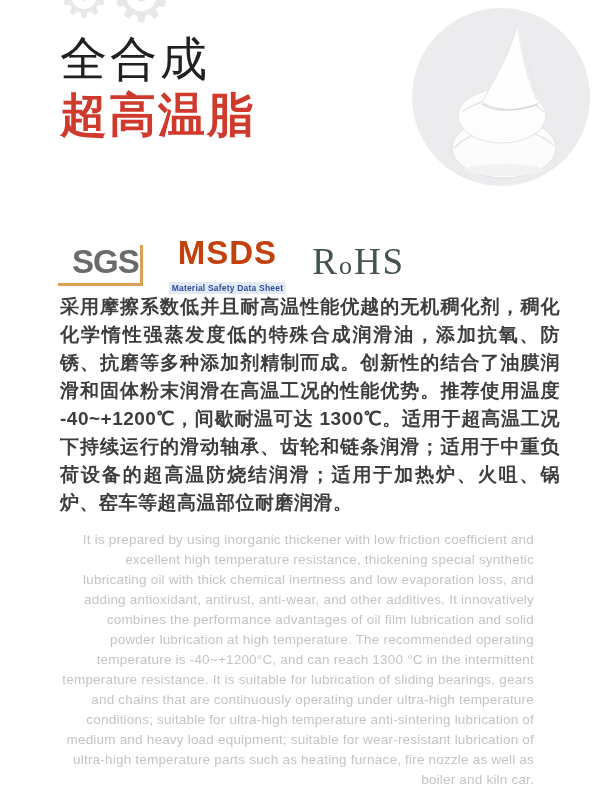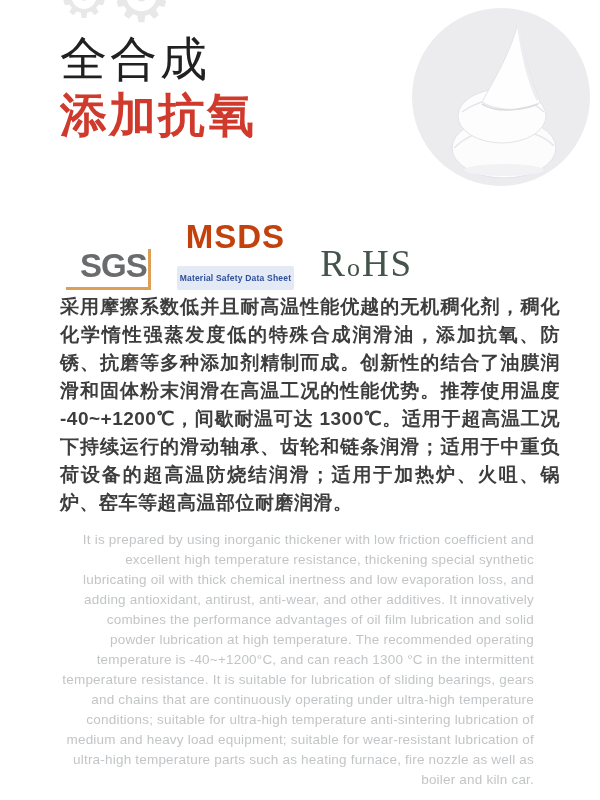--- a/index.html
+++ b/index.html
@@ -51,43 +51,43 @@
   }
   .subtitle { position: absolute; left: 62px; top: 160px; }
   .subtitle div {
     font-size: 21px; line-height: 29px;
     font-style: italic; color: #9c9c9c; letter-spacing: 1px;
   }
 
   
   .certs {
     position: absolute;
-    left: 66px; top: 240px;
-    display: flex; align-items: flex-end; gap: 26px;
+    left: 58px; top: 240px;
+    display: flex; align-items: center; gap: 26px;
     height: 50px;
   }
   .cert-sgs {
     border-bottom: 3px solid #dd9f53;
     border-right: 3px solid #dd9f53;
     padding: 0 1px 5px 14px;
   }
   .cert-sgs .sgs-text {
     font-size: 33px; line-height: 33px; font-weight: 700;
     color: #6a6b6d; letter-spacing: -1px;
   }
   .cert-msds { text-align: center; }
   .msds-text {
     font-size: 33px; line-height: 32px; font-weight: 700;
     color: #c2410c; letter-spacing: 1px;
   }
   .msds-sub {
     margin-top: 13px;
     font-size: 8.5px; line-height: 10px; font-weight: 700;
     color: #2f4f9b; background: #e3eaf5;
-    border-radius: 2px; padding: 7px 3px;
+    border-radius: 2px; padding: 1px 3px;
     letter-spacing: 0.2px; white-space: nowrap;
   }
   .cert-rohs {
     font-family: "Liberation Serif", serif;
     font-size: 37px; line-height: 37px;
     color: #45544b; letter-spacing: 2px;
     padding-bottom: 4px;
   }
   .cert-rohs .rohs-o { font-size: 26px; }
 
@@ -136,21 +136,21 @@
       <path d="M106 14 C 100 42 82 72 70 94 C 86 104 118 104 128 94 C 118 68 110 40 106 14 Z" fill="#fefefe" stroke="#e4e4e8" stroke-width="1"></path>
       <path d="M106 14 C 110 44 116 72 126 92" fill="none" stroke="#ededf0" stroke-width="3"></path>
 
       <path d="M70 96 Q 90 108 126 96" fill="none" stroke="#dcdce0" stroke-width="1.5"></path>
       <ellipse cx="92" cy="162" rx="40" ry="6" fill="#f2f2f4"></ellipse>
     </svg>
   </div>
 
   <div class="title-block">
     <div class="title-cn-1">全合成</div>
-    <div class="title-cn-2">添加抗氧</div>
+    <div class="title-cn-2">超高温脂</div>
   </div>
   <div class="subtitle">
   </div>
 
   <div class="certs">
     <div class="cert-sgs">
       <span class="sgs-text">SGS</span>
     </div>
     <div class="cert-msds">
       <div class="msds-text">MSDS</div>

